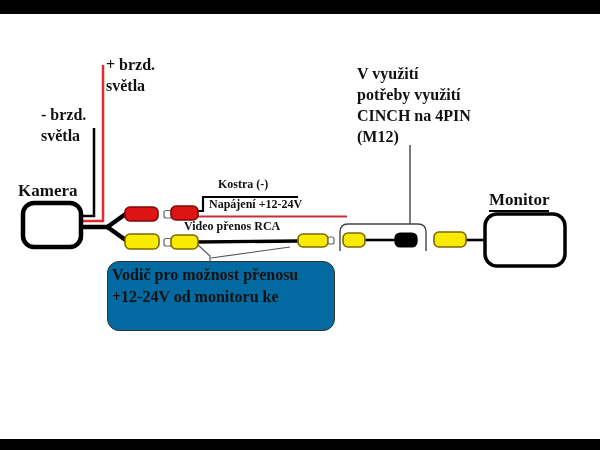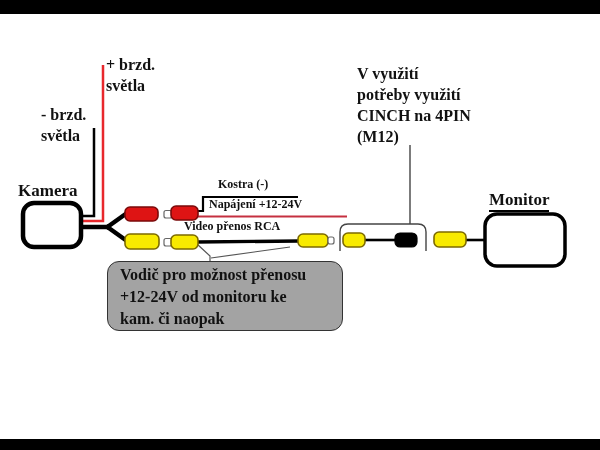--- a/index.html
+++ b/index.html
@@ -12,22 +12,22 @@
   #bar-bottom{top:439px;height:11px;}
   svg{position:absolute;left:0;top:0;}
   .lbl{position:absolute;font-weight:bold;color:#111;white-space:nowrap;}
   .lbl div{white-space:nowrap;}
   .f17{font-size:17px;}
   .f16{font-size:16px;line-height:21px;}
   .f15{font-size:12px;}
   #monitor-label{border-bottom:2px solid #000;padding-bottom:0px;}
   #bubble{
     position:absolute;left:107px;top:261px;width:222px;height:66px;
-    border:1.6px solid #333;border-radius:12px;background:#a3a3a3;
-    font-weight:bold;font-size:16px;line-height:22px;padding:2px 0 0 12px;
+    border:1.6px solid #333;border-radius:12px;background:#0369a1;
+    font-weight:bold;font-size:16px;line-height:22px;padding:2px 0 0 4px;
     color:#111;
   }
 </style>
 </head>
 <body>
 
 <div id="stage">
 
   <svg width="600" height="450" viewBox="0 0 600 450">
 
@@ -91,16 +91,15 @@
   <div class="lbl f16" style="left:357px;top:63px;">
     <div>V využití</div>
     <div>potřeby využití</div>
     <div>CINCH na 4PIN</div>
     <div>(M12)</div>
   </div>
 
   <div id="bubble">
     <div>Vodič pro možnost přenosu</div>
     <div>+12-24V od monitoru ke</div>
-    <div>kam. či naopak</div>
   </div>
 
 </div>
 
 </body></html>

